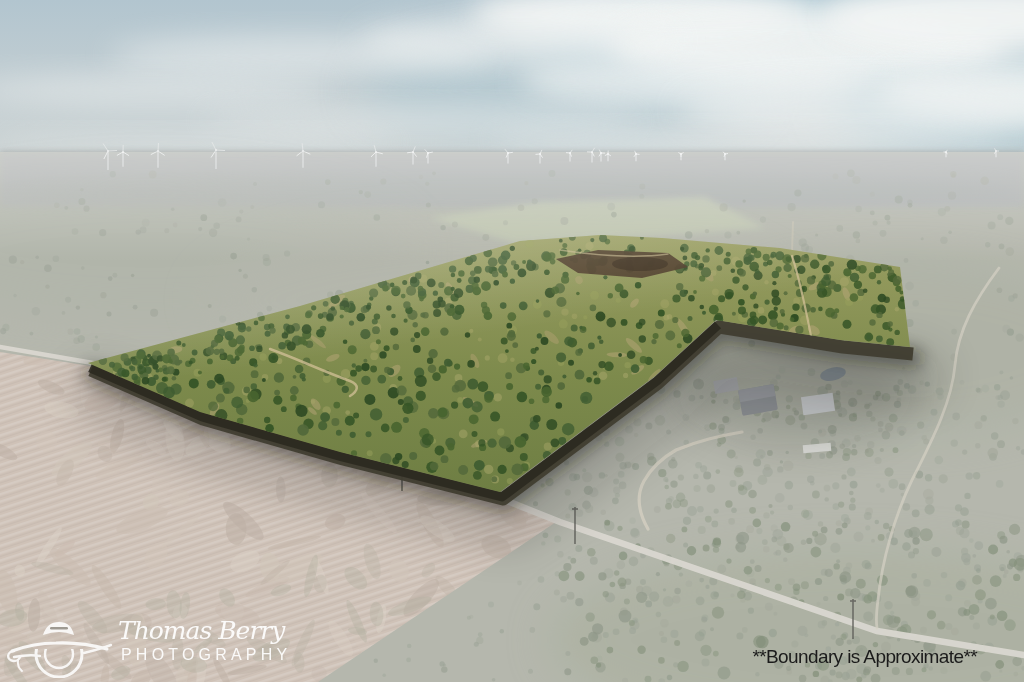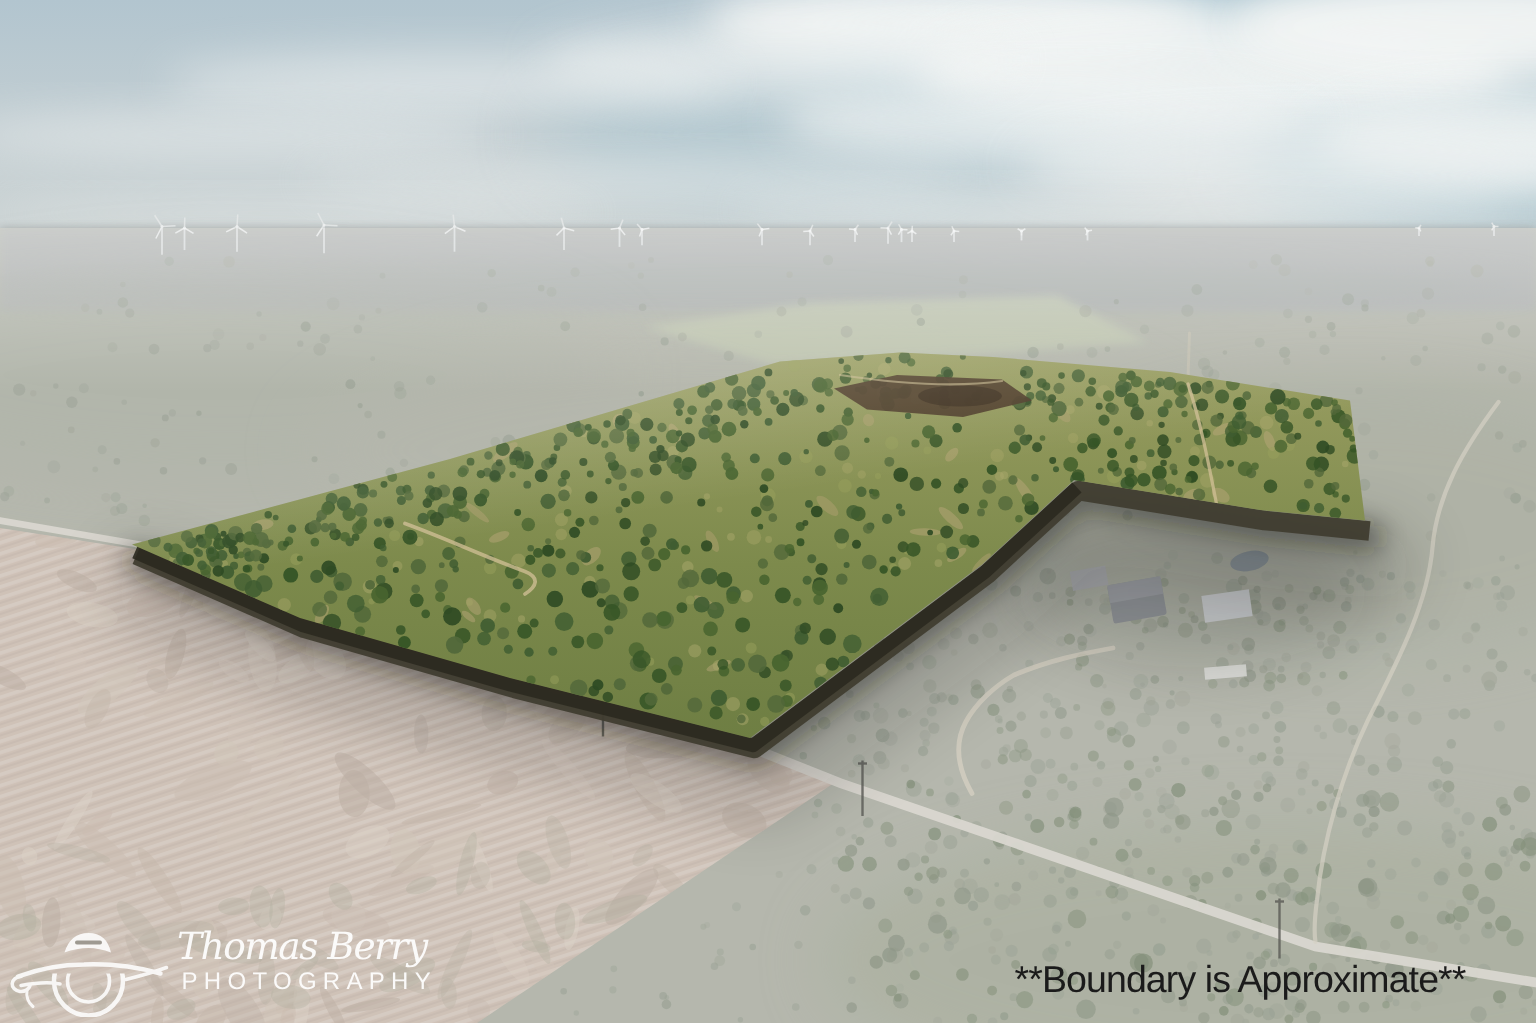--- a/index.html
+++ b/index.html
@@ -6,21 +6,21 @@
   .stage{position:relative;width:1024px;height:682px;overflow:hidden;background:#0f766e;
          font-family:"Liberation Sans",sans-serif;}
   .stage svg.scene{position:absolute;left:0;top:0;}
   .watermark{position:absolute;left:4px;bottom:4px;display:flex;align-items:center;
              color:#ffffff;opacity:.93;pointer-events:none;}
   .wm-text{display:flex;flex-direction:column;margin-left:2px;}
   .wm-name{font-family:"DejaVu Serif",serif;font-style:italic;font-size:25px;line-height:1.05;
            letter-spacing:-1px;white-space:nowrap;}
   .wm-sub{font-family:"Liberation Sans",sans-serif;font-size:16px;letter-spacing:4.2px;
           margin-top:2px;padding-left:3px;white-space:nowrap;}
-  .disclaimer{position:absolute;right:47px;bottom:14px;font-size:25px;letter-spacing:-0.6px;
+  .disclaimer{position:absolute;right:47px;bottom:14px;font-size:19px;letter-spacing:-0.6px;
               color:#1b1b1b;white-space:nowrap;}
 </style>
 </head>
 <body>
 
 <div class="stage">
 
 <svg class="scene" width="1024" height="682" viewBox="0 0 1024 682">
   <defs>
     <linearGradient id="skyG" x1="0" y1="0" x2="0" y2="1">

